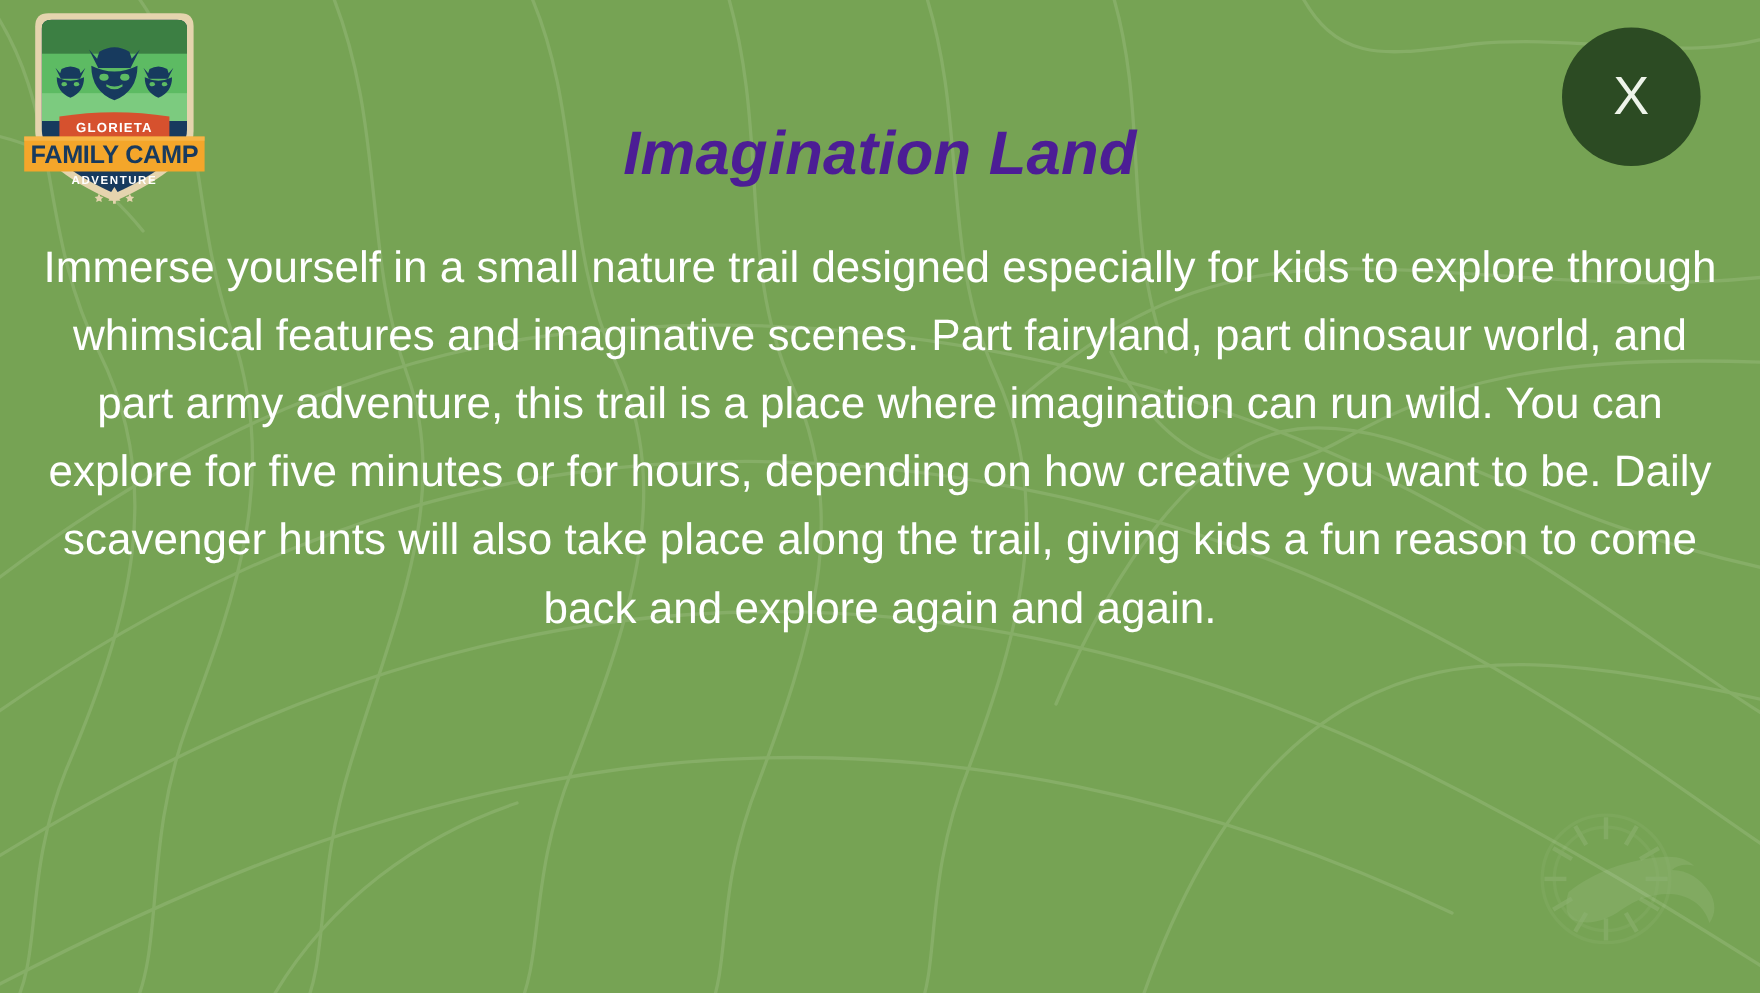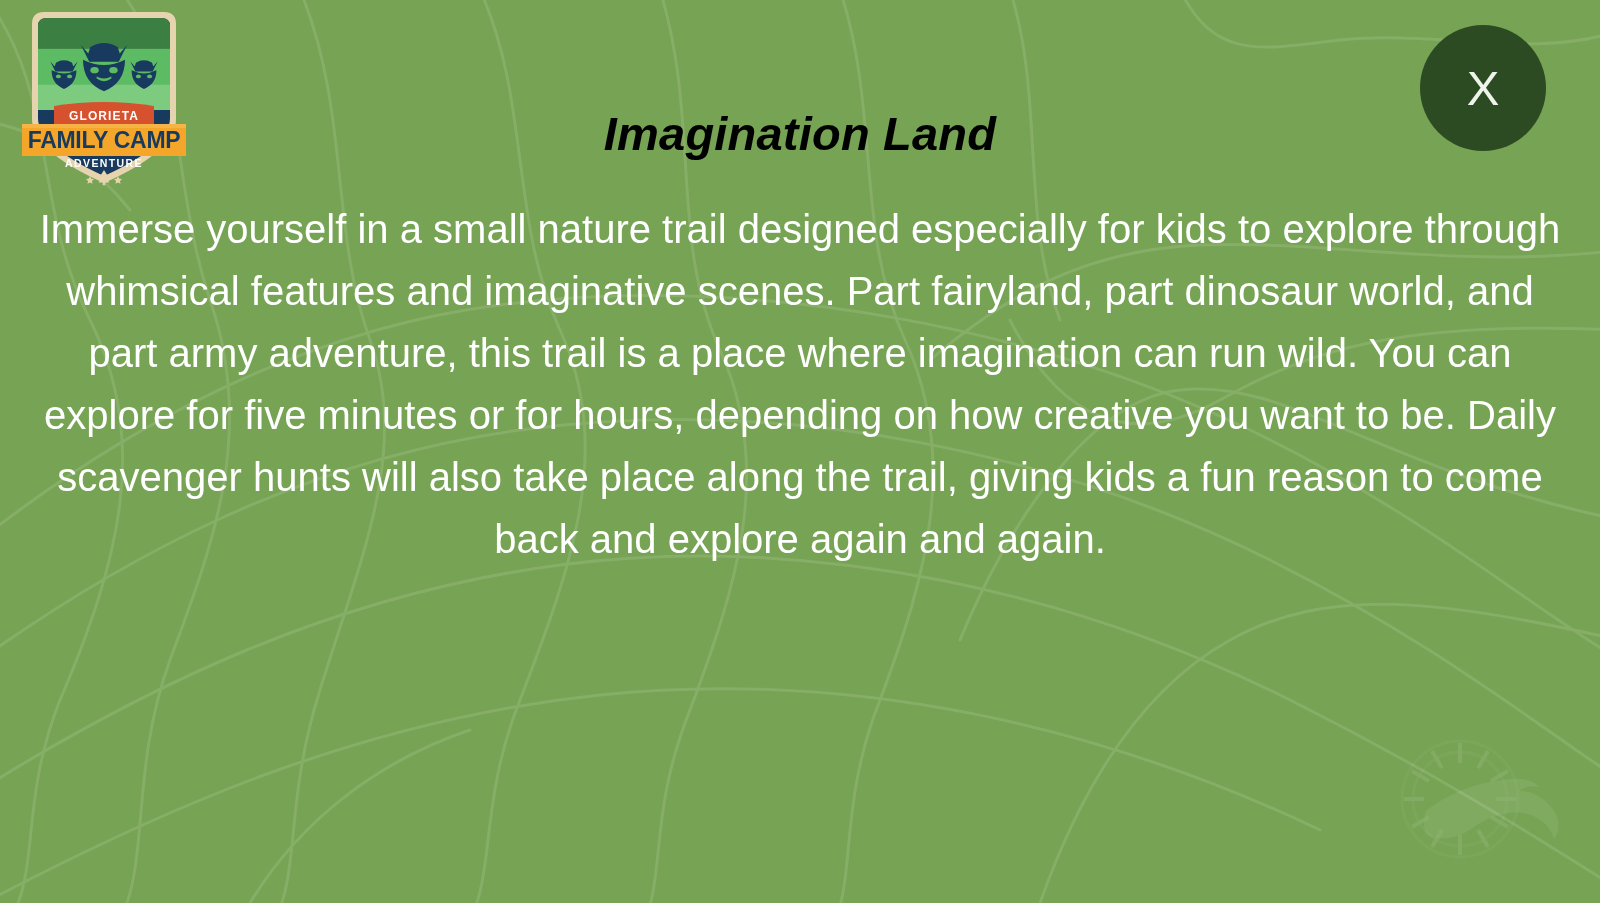--- a/index.html
+++ b/index.html
@@ -62,34 +62,34 @@
     font-family:"Liberation Sans", sans-serif;
     letter-spacing:0;
   }
 
   
   #page-title {
     position:absolute;
     left:0; right:0;
     top:106px;
     text-align:center;
-    color:#000000;
-    font-size:47px;
+    color:#4c1d95;
+    font-size:56px;
     font-weight:bold;
     font-style:italic;
     letter-spacing:.2px;
     font-family:"Liberation Sans", sans-serif;
   }
 
   
   #description {
     position:absolute;
     left:32px;
     right:32px;
-    top:198px;
+    top:212px;
     text-align:center;
     color:#ffffff;
     font-size:40px;
     line-height:62px;
     font-weight:400;
     font-family:"Liberation Sans", sans-serif;
   }
 </style>
 </head>
 <body>

